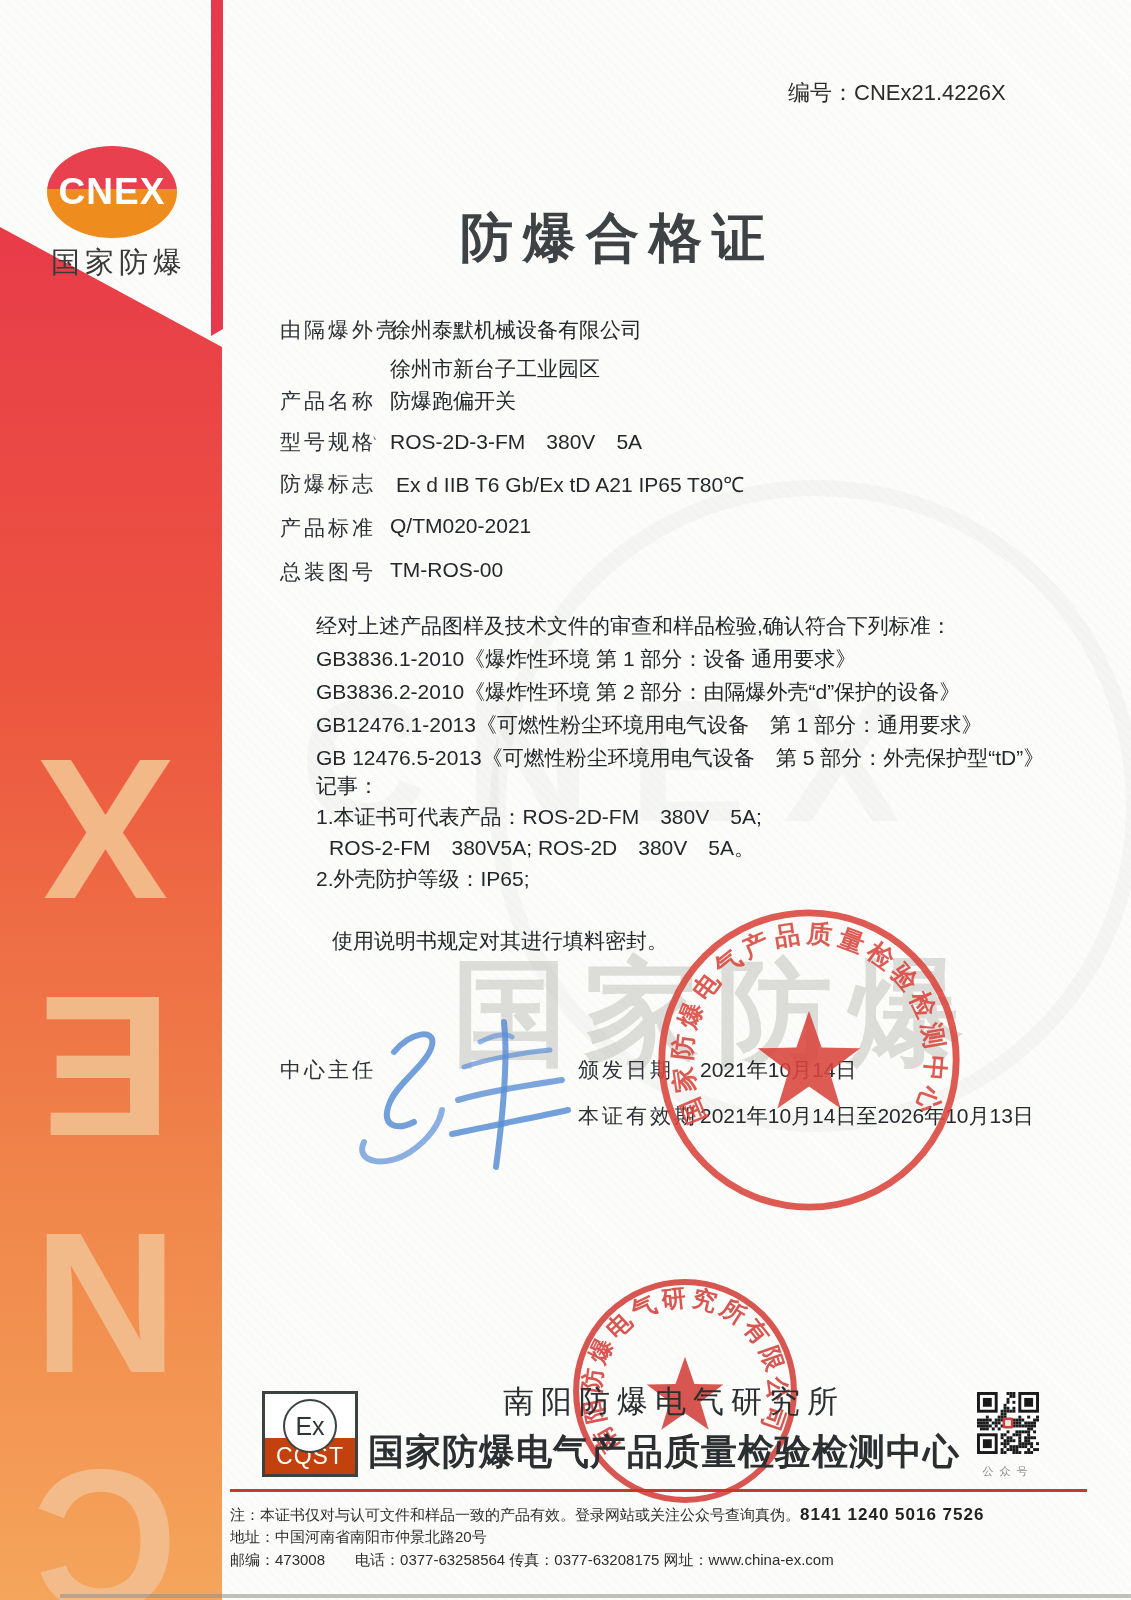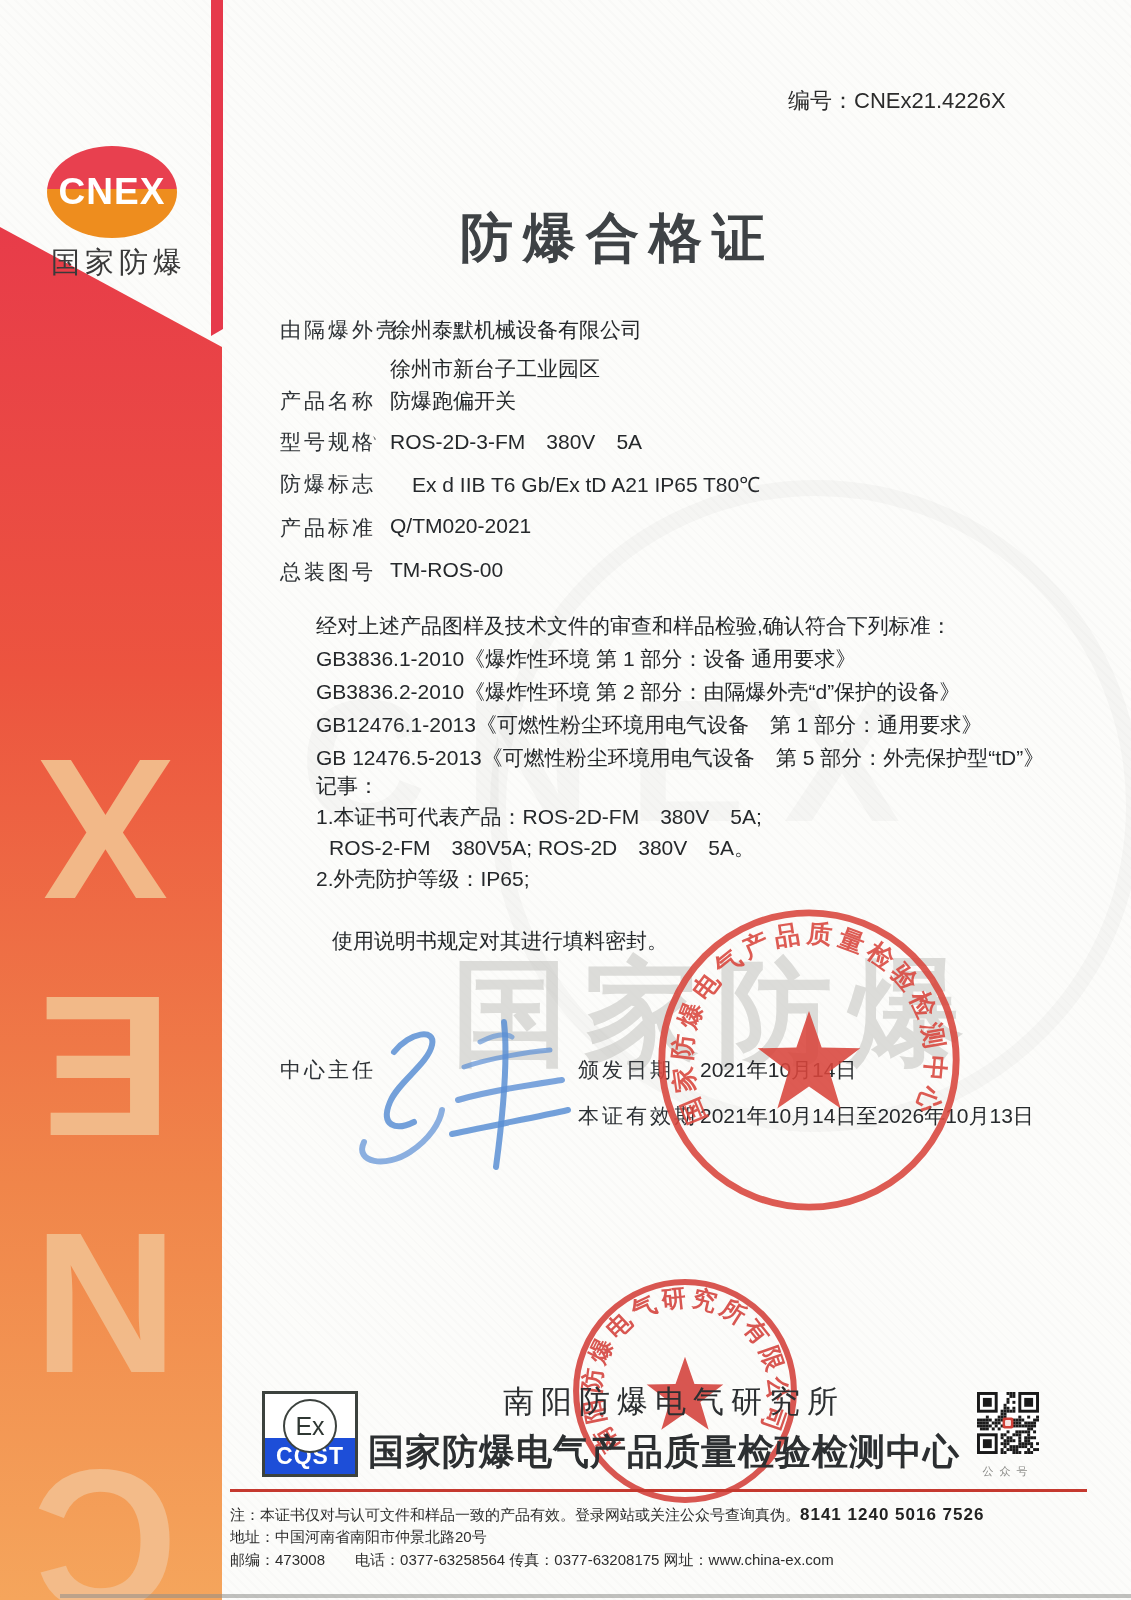--- a/index.html
+++ b/index.html
@@ -27,39 +27,39 @@
   }
   
   .logo-oval{
     position:absolute;left:47px;top:146px;width:130px;height:92px;border-radius:50%;
     background:linear-gradient(180deg,#e8404f 0 47%,#ee8d1e 47% 100%);
     display:flex;align-items:center;justify-content:center;
   }
   .logo-oval span{color:#fff;font-weight:800;font-size:37px;letter-spacing:1px;}
   .logo-caption{position:absolute;left:51px;top:243px;font-size:29px;letter-spacing:5px;color:#3a3a3a;font-weight:500;}
   
-  .cert-no{position:absolute;left:788px;top:78px;font-size:22px;color:#2b2b2b;margin-top:8px;}
+  .cert-no{position:absolute;left:788px;top:78px;font-size:22px;color:#2b2b2b;}
   .cert-title{position:absolute;left:460px;top:203px;font-size:53px;font-weight:700;letter-spacing:10px;color:#3e4245;}
   
   .lbl{position:absolute;font-size:21px;letter-spacing:3px;color:#2e3236;white-space:nowrap;}
   .val{position:absolute;font-size:21px;color:#25282b;white-space:nowrap;text-align:center;}
   .line{position:absolute;font-size:21px;color:#25282b;white-space:nowrap;margin-left:36px;}
   .tick{position:absolute;left:372px;top:424px;font-size:16px;color:#666;transform:rotate(12deg);}
   
   .wm-cnex{position:absolute;left:300px;top:660px;font-size:175px;font-weight:800;letter-spacing:38px;color:rgba(120,120,120,.055);user-select:none;}
   .wm-circle{position:absolute;left:490px;top:480px;width:620px;height:620px;border:16px solid rgba(150,150,150,.07);border-radius:50%;}
   .wm-gray{position:absolute;left:452px;top:936px;font-size:116px;font-weight:600;letter-spacing:16px;color:rgba(186,186,181,.48);user-select:none;white-space:nowrap;}
   
   .sig{position:absolute;left:352px;top:1012px;width:240px;height:165px;}
   .stamp1{position:absolute;left:652px;top:903px;width:314px;height:314px;opacity:.88;}
   .stamp2{position:absolute;left:566px;top:1272px;width:238px;height:238px;opacity:.88;}
   
   .excqst{position:absolute;left:262px;top:1391px;width:90px;height:80px;border:3px solid #3c423e;background:#fff;}
-  .excqst .bottom{position:absolute;left:0;bottom:0;width:100%;height:36px;background:#1d4ed8;
-    display:flex;align-items:center;justify-content:center;color:#fff;font-weight:700;font-size:23px;letter-spacing:1px;margin-top:25px;}
+  .excqst .bottom{position:absolute;left:0;bottom:0;width:100%;height:36px;background:#c2410c;
+    display:flex;align-items:center;justify-content:center;color:#fff;font-weight:400;font-size:23px;letter-spacing:1px;margin-top:25px;}
   .excqst .circle{position:absolute;left:50%;top:5px;transform:translateX(-50%);width:50px;height:50px;border:2px solid #3c423e;
     border-radius:50%;background:#fff;display:flex;align-items:center;justify-content:center;
     font-size:25px;color:#2f3733;font-weight:500;z-index:2;}
   .org-institute{position:absolute;left:503px;top:1381px;font-size:31px;font-weight:400;letter-spacing:7px;color:#2c2f31;white-space:nowrap;}
   .org-center{position:absolute;left:368px;top:1428px;font-size:36px;font-weight:700;letter-spacing:1px;color:#2c2f31;white-space:nowrap;}
   
   .qr{position:absolute;left:977px;top:1392px;width:62px;height:62px;background:#fff;}
   .qr-caption{position:absolute;left:958px;top:1464px;width:100px;text-align:center;font-size:11px;letter-spacing:6px;color:#8b8b88;}
   .red-line{position:absolute;left:230px;top:1489px;width:857px;height:3px;background:#c5392f;}
   .foot{position:absolute;font-size:15px;color:#2d2d2d;white-space:nowrap;}
@@ -89,21 +89,21 @@
 
   <div class="lbl" style="left:280px;top:316px">由隔爆外壳</div>
   <div class="val" style="left:390px;top:316px">徐州泰默机械设备有限公司</div>
   <div class="val" style="left:390px;top:355px">徐州市新台子工业园区</div>
   <div class="lbl" style="left:280px;top:387px">产品名称</div>
   <div class="val" style="left:390px;top:387px">防爆跑偏开关</div>
   <div class="lbl" style="left:280px;top:428px">型号规格</div>
   <div class="tick">、</div>
   <div class="val" style="left:390px;top:428px">ROS-2D-3-FM　380V　5A</div>
   <div class="lbl" style="left:280px;top:470px">防爆标志</div>
-  <div class="val" style="left:412px;top:470px">Ex d IIB T6 Gb/Ex tD A21 IP65 T80℃</div>
+  <div class="val" style="left:396px;top:470px">Ex d IIB T6 Gb/Ex tD A21 IP65 T80℃</div>
   <div class="lbl" style="left:280px;top:514px">产品标准</div>
   <div class="val" style="left:390px;top:514px">Q/TM020-2021</div>
   <div class="lbl" style="left:280px;top:558px">总装图号</div>
   <div class="val" style="left:390px;top:558px">TM-ROS-00</div>
 
   <div class="line" style="left:280px;top:612px">经对上述产品图样及技术文件的审查和样品检验,确认符合下列标准：</div>
   <div class="line" style="left:280px;top:645px">GB3836.1-2010《爆炸性环境 第 1 部分：设备 通用要求》</div>
   <div class="line" style="left:280px;top:678px">GB3836.2-2010《爆炸性环境 第 2 部分：由隔爆外壳“d”保护的设备》</div>
   <div class="line" style="left:280px;top:711px">GB12476.1-2013《可燃性粉尘环境用电气设备　第 1 部分：通用要求》</div>
   <div class="line" style="left:280px;top:744px">GB 12476.5-2013《可燃性粉尘环境用电气设备　第 5 部分：外壳保护型“tD”》</div>

